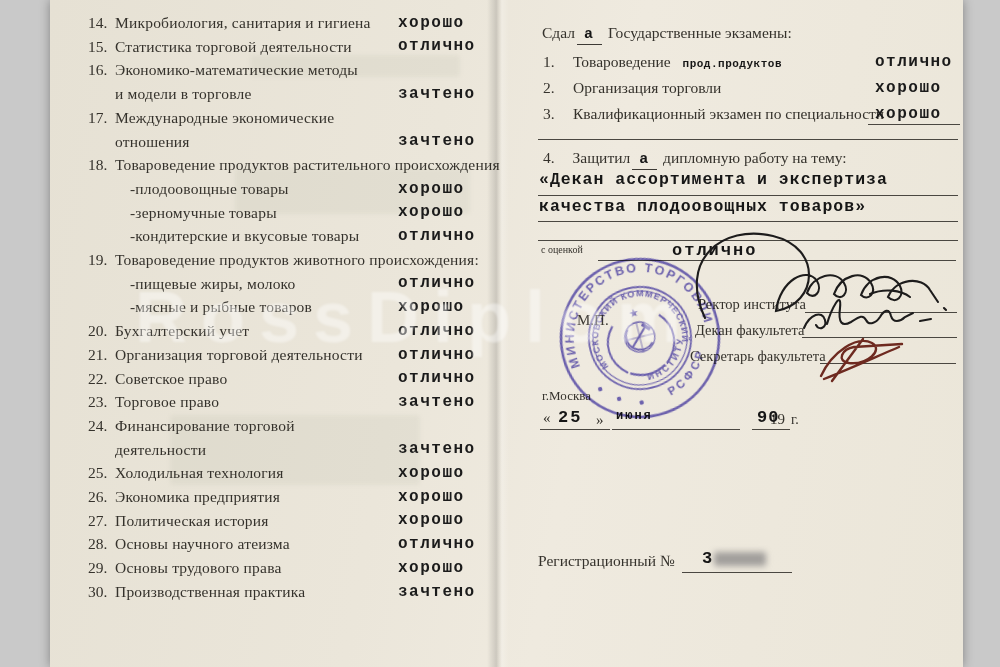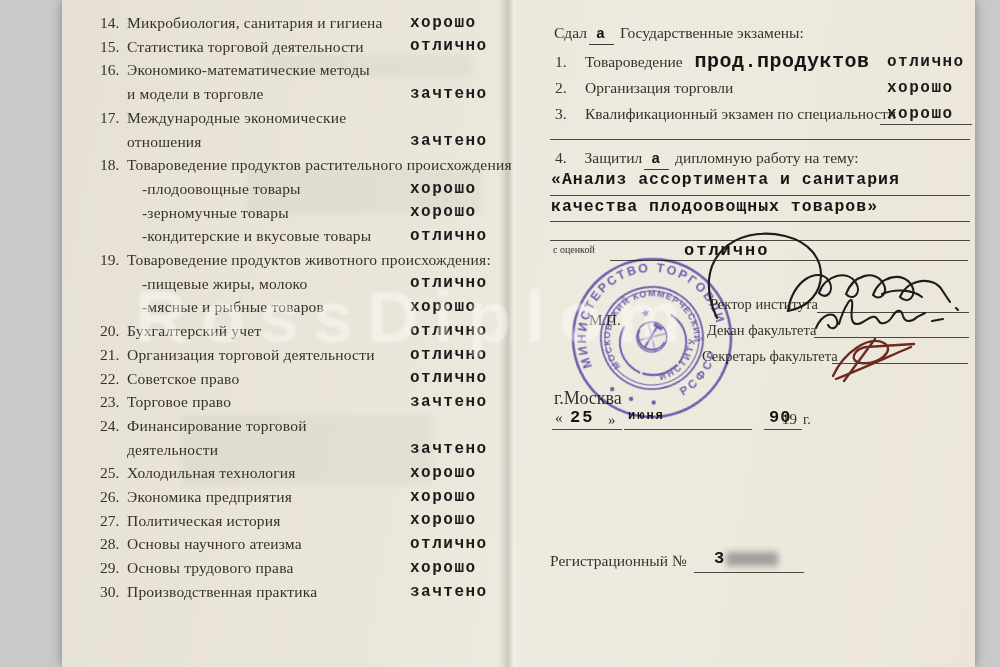--- a/index.html
+++ b/index.html
@@ -1,20 +1,20 @@
 <!DOCTYPE html>
 <html><head>
 <meta charset="utf-8">
 <style>
   html,body{margin:0;padding:0;}
   body{font-family:"Liberation Serif", serif; background:#c9c9c9;}
   .stage{position:relative;width:1000px;height:667px;overflow:hidden;background:#c9c9c9;}
   .paper{position:absolute;left:50px;top:0;width:913px;height:667px;
          background:linear-gradient(100deg,#e6e1d4 0%,#ebe6da 40%,#efeadf 58%,#ebe6d9 100%);
-         box-shadow:0 0 10px rgba(0,0,0,.35);margin-left:12px;}
+         box-shadow:0 0 10px rgba(0,0,0,.35);}
   .crease{position:absolute;left:437px;top:0;width:22px;height:667px;pointer-events:none;
           background:linear-gradient(90deg,rgba(0,0,0,0) 0%,rgba(0,0,0,.14) 42%,rgba(0,0,0,.05) 55%,rgba(255,255,255,.22) 68%,rgba(0,0,0,0) 100%);}
   .smudge{position:absolute;filter:blur(2px);background:rgba(115,125,100,.07);border-radius:4px;pointer-events:none;}
 
   
   .course-list{position:absolute;left:38px;top:11px;width:442px;color:#35322c;}
   .course-row{position:relative;line-height:23.7px;font-size:15.5px;}
   .course-row .num{position:absolute;left:0;top:0;}
   .course-row .cname{display:block;margin-left:27px;letter-spacing:.2px;}
   .course-row.sub .cname{margin-left:42px;}
@@ -29,31 +29,31 @@
 
   
   .abs{position:absolute;}
   .rule{position:absolute;height:0;border-top:1px solid #4a4741;}
   .exams-header{left:492px;top:24px;font-size:15.5px;}
   .letter-a{font-size:15px;border-bottom:1px solid #3d3a35;padding:0 9px 1px 7px;margin:0 2px;}
   .exam-rows{position:absolute;left:493px;top:49px;width:470px;}
   .exam-row{position:relative;height:26px;line-height:26px;font-size:15.5px;color:#35322c;}
   .exam-row .num{position:absolute;left:0;}
   .exam-row .ename{margin-left:30px;text-align:center;}
-  .exam-row .filled{font-size:20px;margin-left:8px;letter-spacing:.5px;}
+  .exam-row .filled{font-size:11px;margin-left:8px;letter-spacing:.5px;}
   .exam-row .egrade{position:absolute;left:332px;top:0;font-family:"Liberation Mono",monospace;
       font-weight:bold;font-size:16px;letter-spacing:1.5px;color:#1b1b1b;}
   .thesis-label{left:493px;top:149px;font-size:15.5px;}
   .thesis-label .num{margin-right:14px;}
   .thesis-line{font-size:16.5px;letter-spacing:1px;}
   .grade-label{left:491px;top:244px;font-size:10px;}
   .thesis-grade{left:622px;top:241px;font-size:17px;letter-spacing:2px;}
   .mp{left:527px;top:312px;font-size:15px;color:#3c3933;}
   .sig-label{font-size:14.5px;color:#35322c;}
-  .city{left:492px;top:388px;font-size:18px;}
+  .city{left:492px;top:388px;font-size:13px;}
   .date-row{font-size:15px;}
   .reg-label{left:488px;top:552px;font-size:15.5px;}
   .reg-num{left:652px;top:549px;font-size:17px;}
   .reg-blur{left:664px;top:552px;width:52px;height:14px;background:rgba(85,85,92,.5);filter:blur(3px);border-radius:2px;}
 
   
   .stamp{position:absolute;left:495px;top:243px;transform:rotate(-14deg);opacity:.85;
          mix-blend-mode:multiply;filter:blur(.3px);}
   .stamp text{fill:#5b50bd;font-family:"Liberation Sans",sans-serif;}
   .stamp .ring{stroke:#5b50bd;fill:none;}
@@ -240,21 +240,21 @@
 
     <div class="rule" style="left:818px;top:124px;width:92px;"></div>
     <div class="rule" style="left:488px;top:139px;width:420px;"></div>
 
     <div class="abs thesis-label serif">
       <span class="num">4.</span>
       <span>Защитил</span><span class="typed letter-a">а</span>
       <span>дипломную работу на тему:</span>
     </div>
 
-    <div class="abs typed thesis-line" style="left:489px;top:170px;">«Анализ ассортимента и санитария</div>
+    <div class="abs typed thesis-line" style="left:489px;top:170px;">«Декан ассортимента и экспертиза</div>
     <div class="rule" style="left:488px;top:195px;width:420px;"></div>
     <div class="abs typed thesis-line" style="left:489px;top:197px;">качества плодоовощных товаров»</div>
     <div class="rule" style="left:488px;top:221px;width:420px;"></div>
     <div class="rule" style="left:488px;top:240px;width:420px;"></div>
 
     <div class="abs grade-label serif">с оценкой</div>
     <div class="abs typed thesis-grade">отлично</div>
     <div class="rule" style="left:548px;top:260px;width:358px;"></div>
 
     <div class="abs mp serif">М.П.</div>

